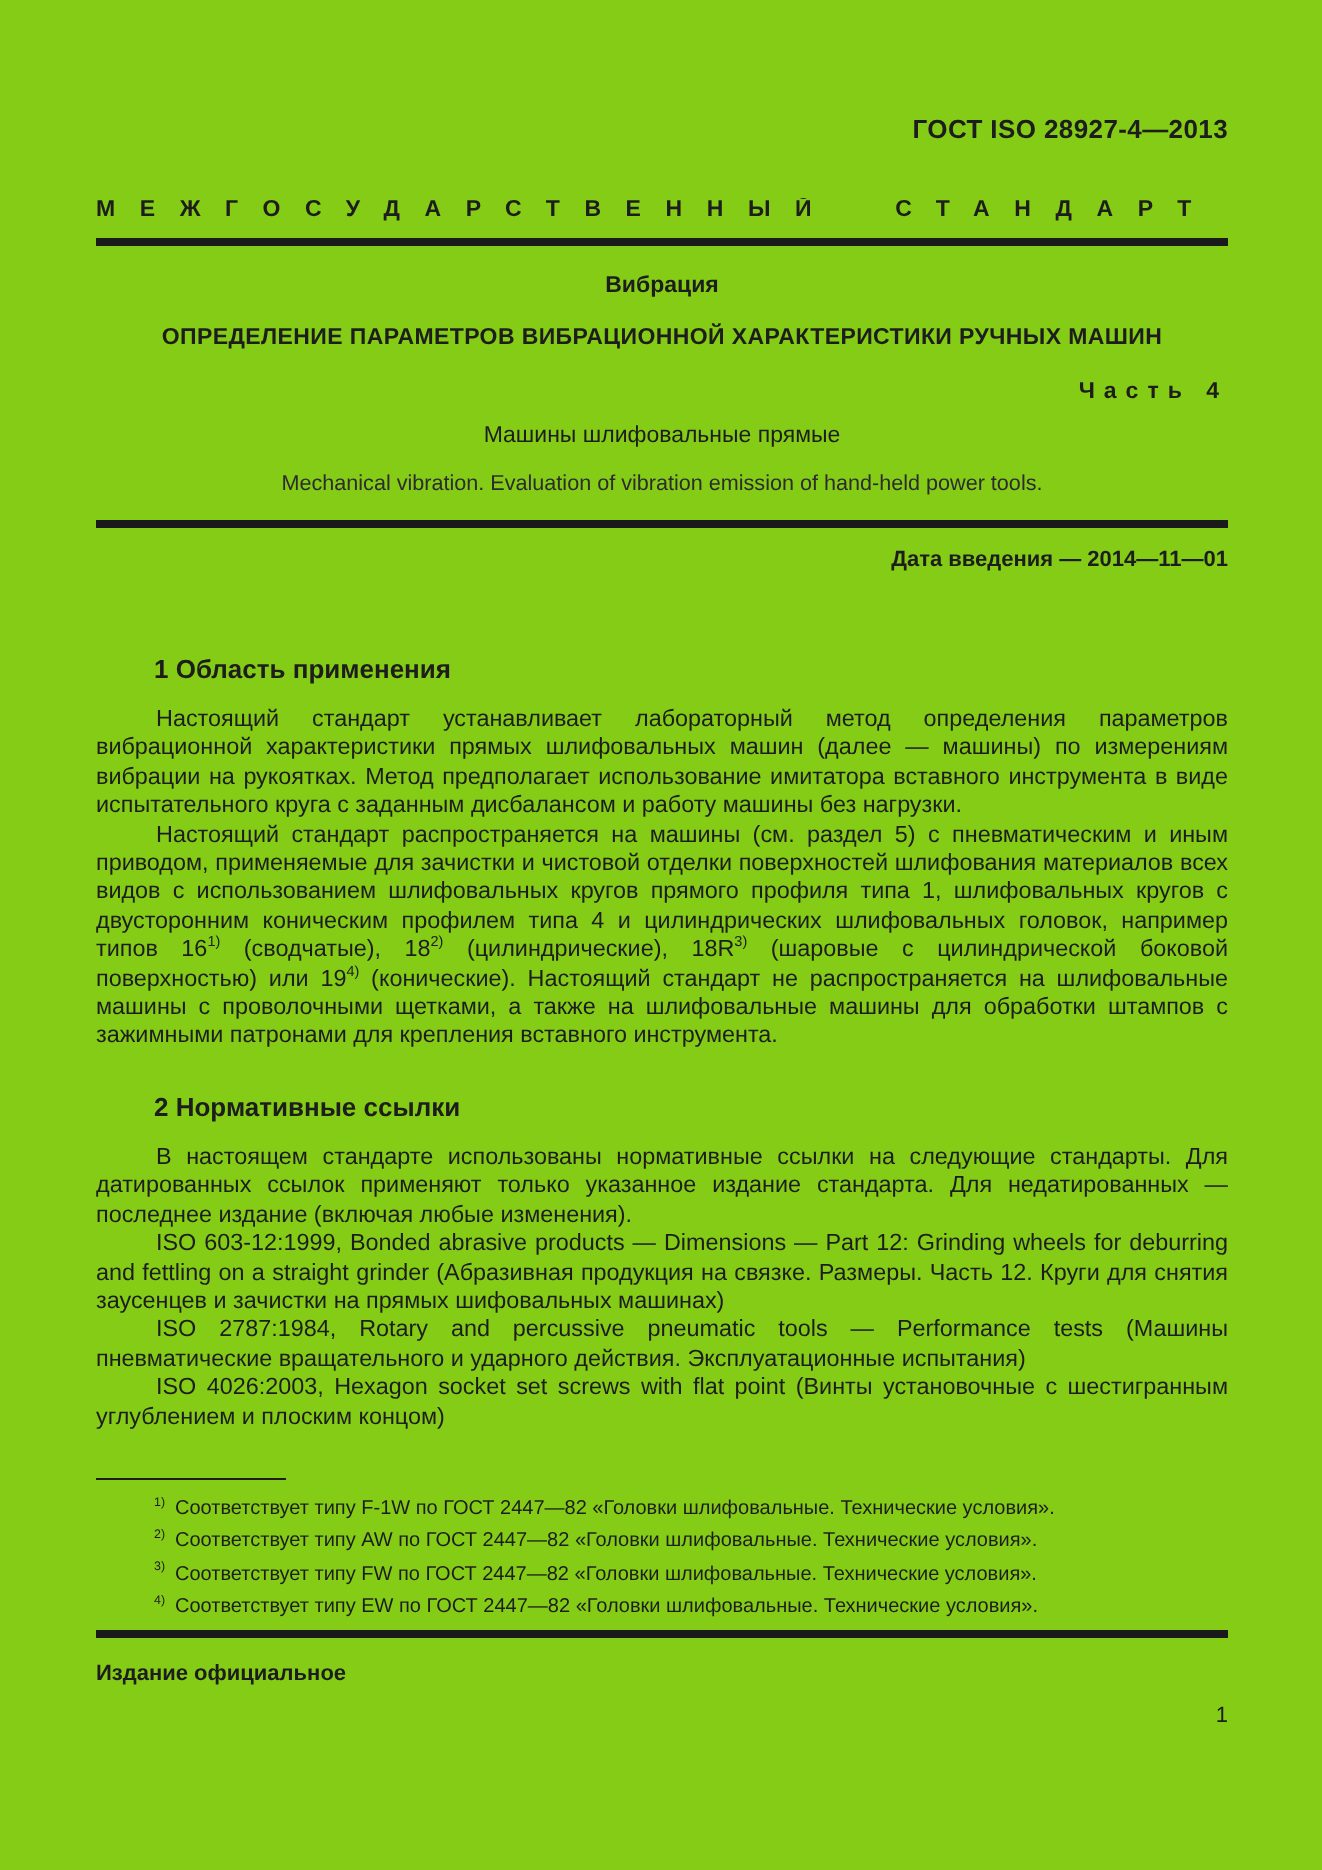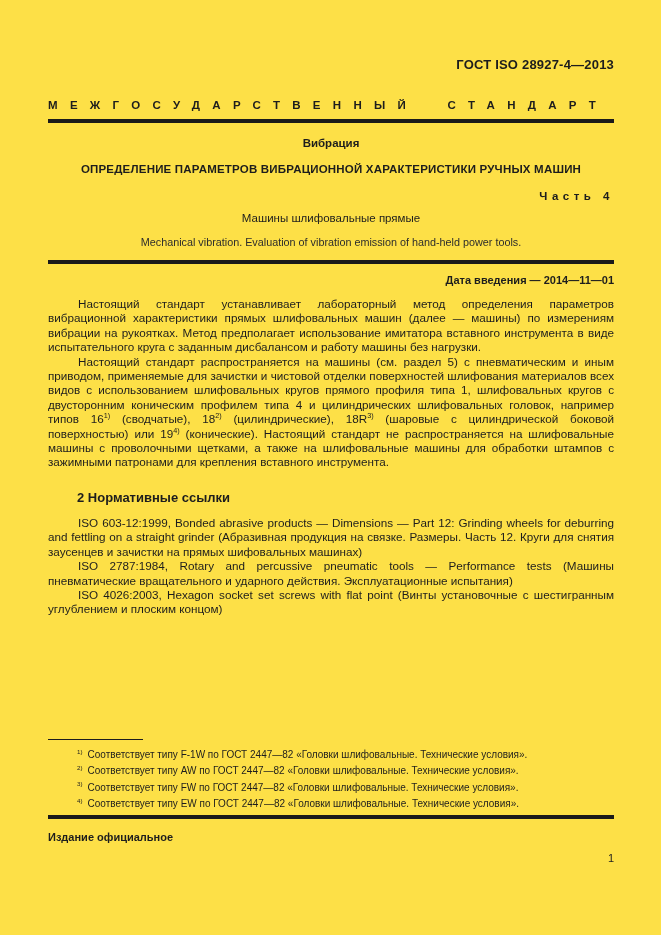--- a/index.html
+++ b/index.html
@@ -2,21 +2,21 @@
 <html><head>
 <meta charset="utf-8">
 <style>
   * { margin: 0; padding: 0; box-sizing: border-box; }
   html, body { background: #e9e9e8; }
   .page {
     position: relative;
     width: 661px;
     height: 935px;
     margin: 0 auto;
-    background: #fde047;
+    background: #84cc16;
     color: #1d1d1d;
     font-family: "Liberation Sans", "DejaVu Sans", sans-serif;
     overflow: hidden;
   }
   .content { padding: 0 47px 0 48px; }
 
   .doc-number {
     margin-top: 57px;
     text-align: right;
     font-size: 13px;
@@ -148,27 +148,29 @@
     <div class="subtitle">Машины шлифовальные прямые</div>
 
     <div class="en-title">
       <div>Mechanical vibration. Evaluation of vibration emission of hand-held power tools.</div>
     </div>
 
     <div class="rule-thick rule-thick-2"></div>
 
     <div class="effective-date">Дата введения — 2014—11—01</div>
 
+    <h2 class="section-heading sh-1">1 Область применения</h2>
     <div class="body-text">
       <p class="para">Настоящий стандарт устанавливает лабораторный метод определения параметров вибрационной характеристики прямых шлифовальных машин (далее — машины) по измерениям вибрации на рукоятках. Метод предполагает использование имитатора вставного инструмента в виде испытательного круга с заданным дисбалансом и работу машины без нагрузки.</p>
       <p class="para"><span>Настоящий стандарт распространяется на машины (см. раздел 5) с пневматическим и иным приводом, применяемые для зачистки и чистовой отделки поверхностей шлифования материалов всех видов с использованием шлифовальных кругов прямого профиля типа 1, шлифовальных кругов с двусторонним коническим профилем типа 4 и цилиндрических шлифовальных головок, например типов 16</span><sup>1)</sup><span> (сводчатые), 18</span><sup>2)</sup><span> (цилиндрические), 18R</span><sup>3)</sup><span> (шаровые с цилиндрической боковой поверхностью) или 19</span><sup>4)</sup><span> (конические). Настоящий стандарт не распространяется на шлифовальные машины с проволочными щетками, а также на шлифовальные машины для обработки штампов с зажимными патронами для крепления вставного инструмента.</span></p>
     </div>
 
     <h2 class="section-heading sh-2">2 Нормативные ссылки</h2>
     <div class="body-text">
+      <p class="para">В настоящем стандарте использованы нормативные ссылки на следующие стандарты. Для датированных ссылок применяют только указанное издание стандарта. Для недатированных — последнее издание (включая любые изменения).</p>
       <p class="para">ISO 603-12:1999, Bonded abrasive products — Dimensions — Part 12: Grinding wheels for deburring and fettling on a straight grinder (Абразивная продукция на связке. Размеры. Часть 12. Круги для снятия заусенцев и зачистки на прямых шифовальных машинах)</p>
       <p class="para">ISO 2787:1984, Rotary and percussive pneumatic tools — Performance tests (Машины пневматические вращательного и ударного действия. Эксплуатационные испытания)</p>
       <p class="para">ISO 4026:2003, Hexagon socket set screws with flat point (Винты установочные с шестигранным углублением и плоским концом)</p>
     </div>
 
   </div>
 
   <div class="footnotes-area">
     <div class="fn-divider"></div>
 

